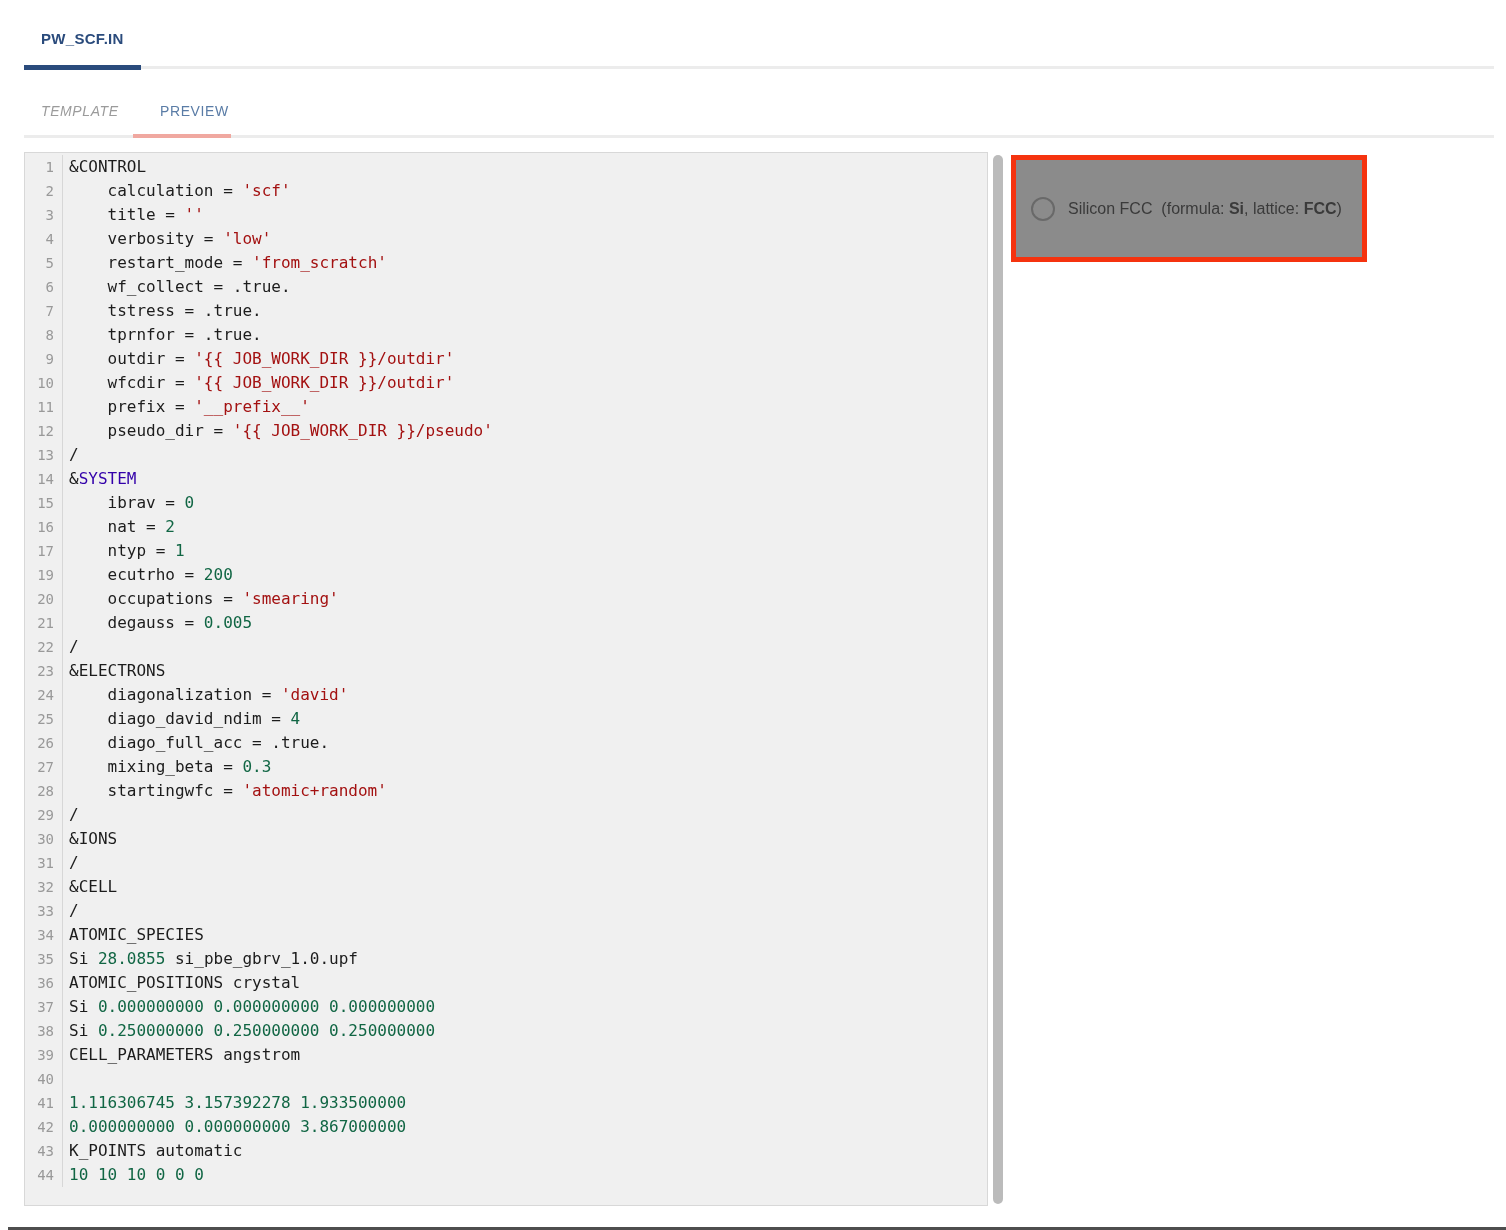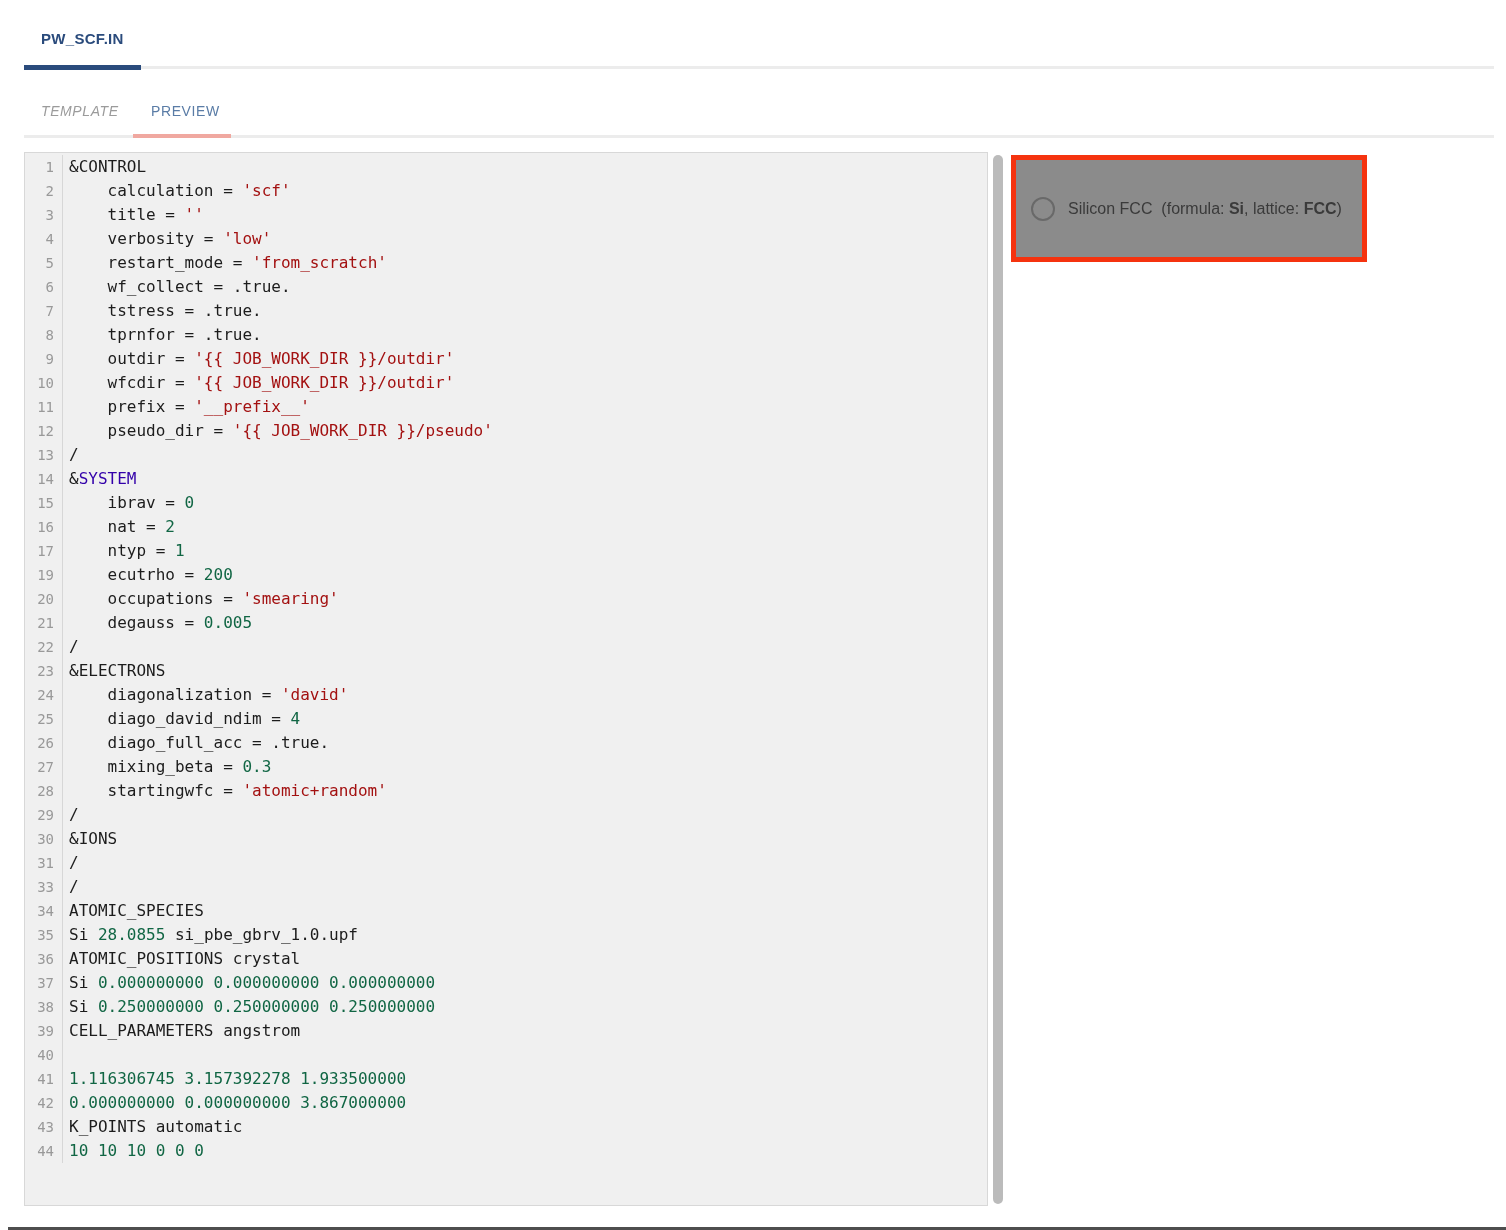--- a/index.html
+++ b/index.html
@@ -25,21 +25,21 @@
   .file-tab-track .active-seg{
     position:absolute;left:0;top:-1px;width:117px;height:5px;
     background:var(--navy);
   }
   
   .sub-tab{
     position:absolute;top:103px;
     font-size:14px;letter-spacing:.6px;cursor:pointer;
   }
   .sub-tab.template{left:33px;color:var(--template-gray);font-style:italic;}
-  .sub-tab.preview{left:143px;color:var(--preview-blue);}
+  .sub-tab.preview{left:152px;color:var(--preview-blue);}
   .sub-tab-track{
     position:absolute;left:16px;top:135px;width:1470px;height:3px;
     background:var(--tab-track);
   }
   .sub-tab-track .active-seg{
     position:absolute;left:109px;top:-1px;width:98px;height:4px;
     background:var(--salmon);
   }
   
   .editor{
@@ -231,20 +231,24 @@
         </div>
         <div class="code-line">
           <span class="gutter">30</span>
           <span class="code"><span class="tok-p">&amp;IONS</span></span>
         </div>
         <div class="code-line">
           <span class="gutter">31</span>
           <span class="code"><span class="tok-p">/</span></span>
         </div>
         <div class="code-line">
+          <span class="gutter">32</span>
+          <span class="code"><span class="tok-p">&amp;CELL</span></span>
+        </div>
+        <div class="code-line">
           <span class="gutter">33</span>
           <span class="code"><span class="tok-p">/</span></span>
         </div>
         <div class="code-line">
           <span class="gutter">34</span>
           <span class="code"><span class="tok-p">ATOMIC_SPECIES</span></span>
         </div>
         <div class="code-line">
           <span class="gutter">35</span>
           <span class="code"><span class="tok-p">Si </span><span class="tok-n">28.0855</span><span class="tok-p"> si_pbe_gbrv_1.0.upf</span></span>

